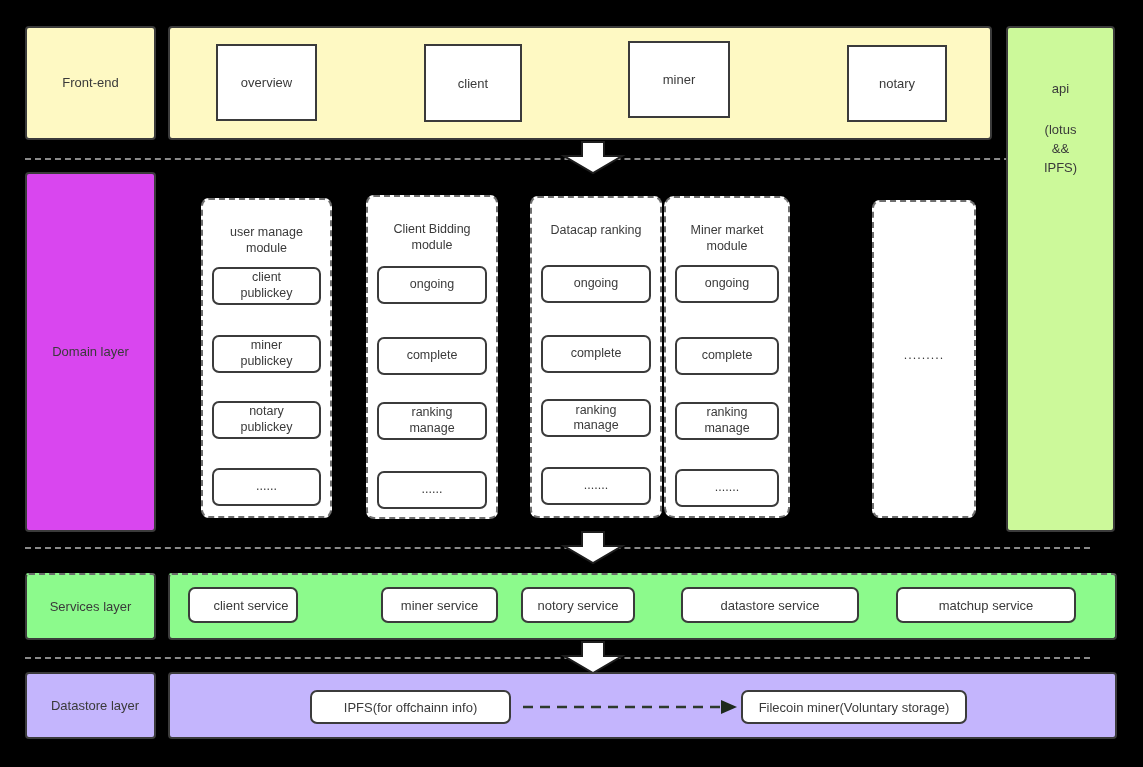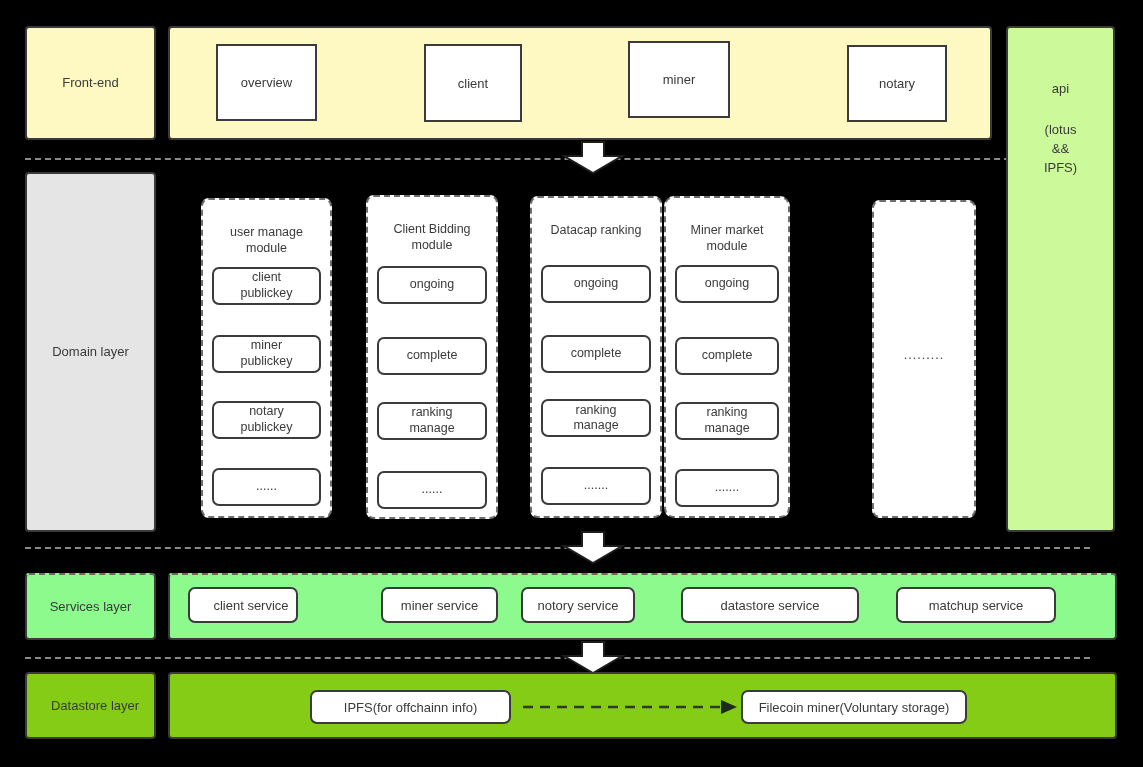--- a/index.html
+++ b/index.html
@@ -29,22 +29,22 @@
   }
 
   
   .layer-panel {
     position: absolute;
     border: 2px solid #3b3b3b;
     border-radius: 4px;
   }
   .panel-mint   { background: #fef9c3; }
   .panel-green  { background: #8cfa8c; border-top: 2px dashed #6a6a6a; }
-  .panel-lgreen { background: #84cc16; padding-left: 9px; }
-  .panel-lime   { background: #e5e5e5; }
+  .panel-lgreen { background: #c4b5fd; padding-left: 9px; }
+  .panel-lime   { background: #d946ef; }
 
   
   .fe-box {
     position: absolute;
     background: #ffffff;
     border: 2px solid #3b3b3b;
     display: flex; align-items: center; justify-content: center;
     font-size: 13px; color: #3a3a3a;
   }
 
@@ -272,21 +272,21 @@
   </div>
   <div class="pill" style="left:345px; top:587px; width:117px; height:36px;margin-left:36px;">
     <span>miner service</span>
   </div>
   <div class="pill" style="left:521px; top:587px; width:114px; height:36px;">
     <span>notory service</span>
   </div>
   <div class="pill" style="left:681px; top:587px; width:178px; height:36px;">
     <span>datastore service</span>
   </div>
-  <div class="pill" style="left:896px; top:587px; width:160px; height:36px;">
+  <div class="pill" style="left:896px; top:587px; width:180px; height:36px;">
     <span>matchup service</span>
   </div>
 
   <div class="sep" style="left:25px; top:657px; width:1065px;"></div>
 
   <div class="block-arrow" style="left:560px; top:640px; width:66px; height:35px;">
     <svg width="66" height="35" viewBox="0 0 66 35">
       <polygon points="22,2 44,2 44,16 62,16 33,33 4,16 22,16" fill="#ffffff" stroke="#1d1d1d" stroke-width="2" stroke-linejoin="miter"></polygon>
     </svg>
   </div>

